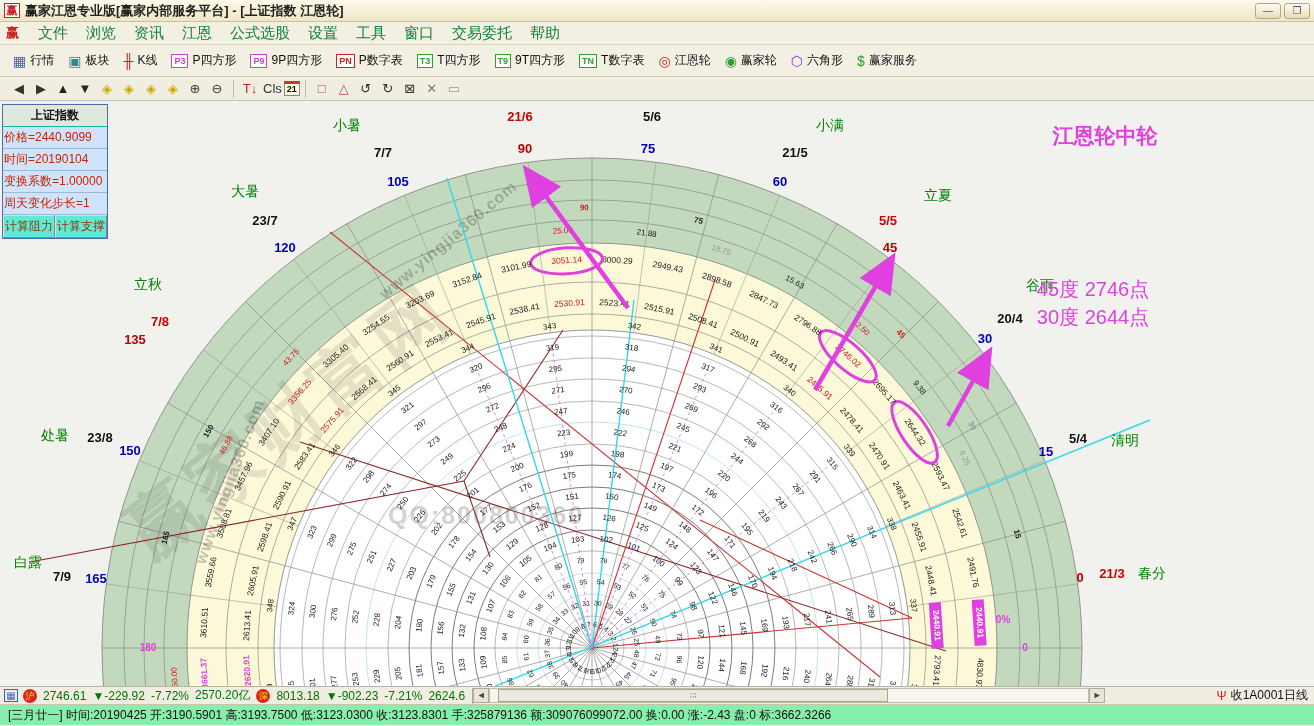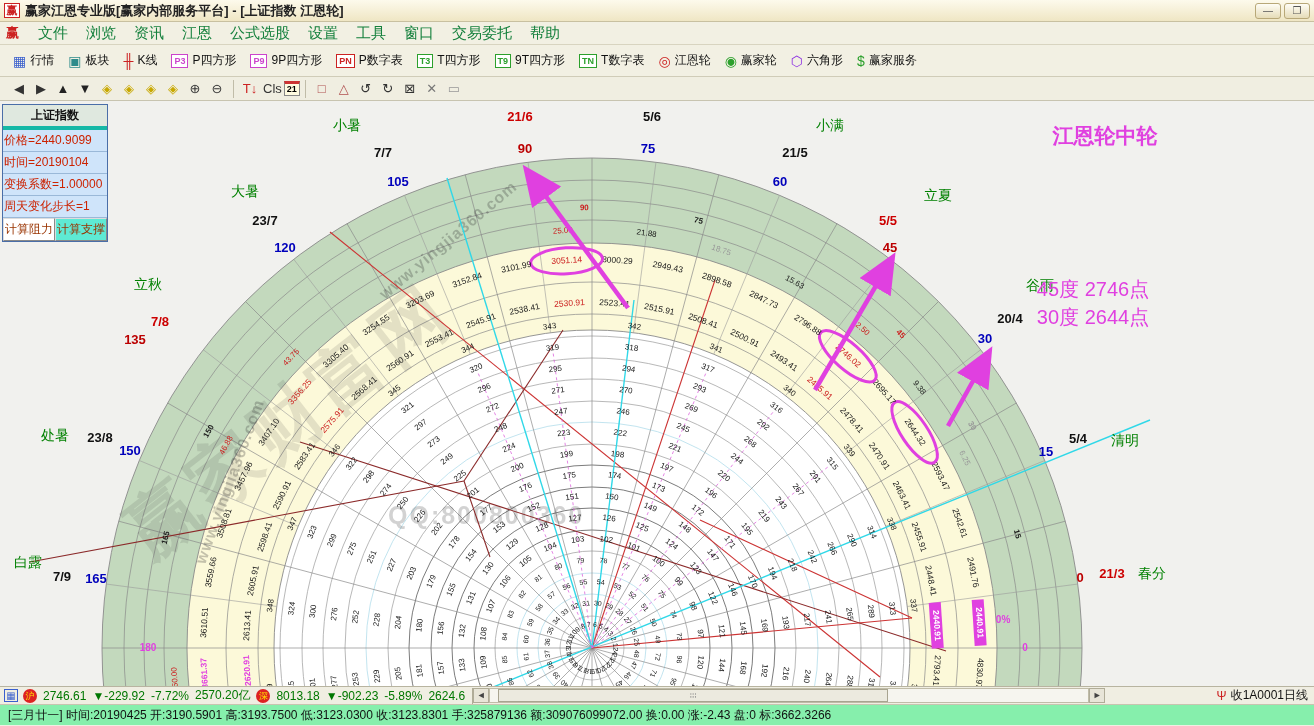--- a/index.html
+++ b/index.html
@@ -39,25 +39,25 @@
     background:#fffbe0; padding:0 2px; line-height:11px; }
 
   
   .chart { position:relative; width:1314px; height:585px; background:#f1f1ee; overflow:hidden; }
   .chart svg { position:absolute; left:0; top:0; }
 
   
   .panel { position:absolute; left:2px; top:3px; width:106px; border:1px solid #4a6ea8;
     background:#cfe4fa; z-index:5; font-size:12px; }
   .panel .phead { background:#dfe8df; color:#111; font-weight:bold; text-align:center;
-    padding:2px 0; border-bottom:4px solid #14b8a6; }
+    padding:2px 0; border-bottom:1px solid #14b8a6; }
   .panel .prow { color:#cc2200; padding:2px 1px; border-bottom:1px solid #9ab8d8; white-space:nowrap; }
   .panel .pbtns { display:flex; }
   .panel .pbtn { flex:1; text-align:center; font-size:12px; color:#993300; padding:2px 0;
-    border:1px outset #ddd; background:#ffffff; cursor:default; }
+    border:1px outset #ddd; background:#5eead4; cursor:default; }
   .panel .pbtn.cyan { background:#5eead4; }
 
   
   .quotesbar { height:18px; background:#f0eee2; border-top:1px solid #b8b4a0;
     display:flex; align-items:center; font-size:12px; padding:0 2px; }
   .qicon { display:inline-block; width:14px; height:13px; border:1px solid #3a5fcd;
     color:#3a5fcd; font-size:10px; line-height:12px; text-align:center; margin:0 2px; }
   .mkt { display:inline-block; width:14px; height:14px; border-radius:50%; background:#dd2222;
     color:#ffe000; font-size:9px; line-height:14px; text-align:center; margin:0 3px; }
   .qval { color:#007700; margin:0 3px; white-space:nowrap; }
@@ -809,21 +809,21 @@
   <div class="quotesbar">
     <span class="qicon">▦</span>
     <span class="mkt">沪</span>
     <span class="qval">2746.61</span>
     <span class="qval">▼-229.92</span>
     <span class="qval">-7.72%</span>
     <span class="qval">2570.20亿</span>
     <span class="mkt">深</span>
     <span class="qval">8013.18</span>
     <span class="qval">▼-902.23</span>
-    <span class="qval">-5.89%</span>
+    <span class="qval">-7.21%</span>
     <span class="qval">2624.6</span>
     <div class="scrollwrap">
       <div class="sarrow">◄</div>
       <div class="strack">
         <div class="sthumb">⁞⁞⁞</div>
       </div>
       <div class="sarrow">►</div>
     </div>
     <span class="antenna">Ψ</span>
     <span class="rightlbl">收1A0001日线</span>

